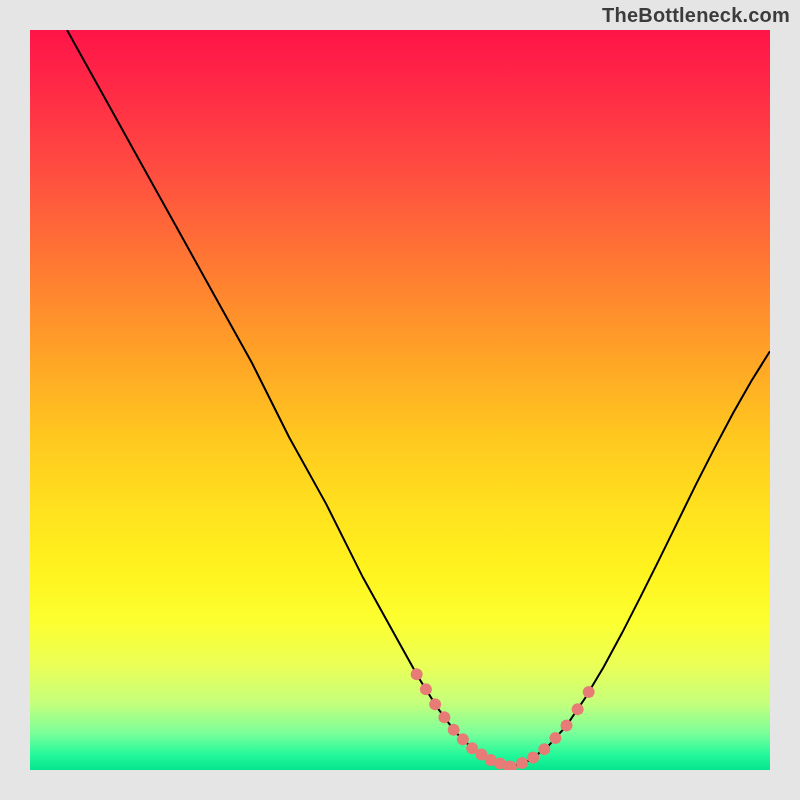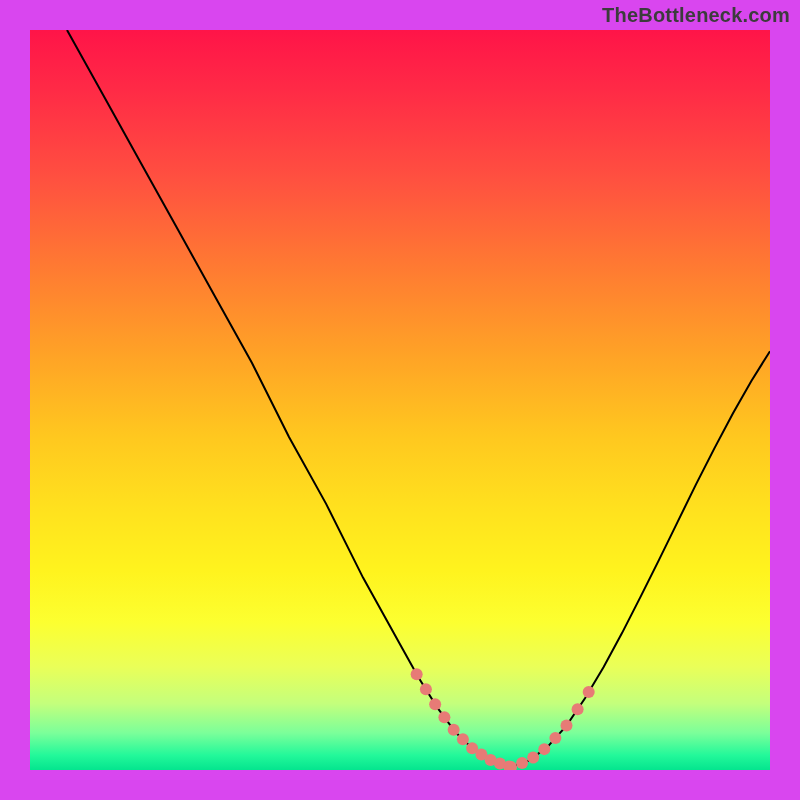--- a/index.html
+++ b/index.html
@@ -8,21 +8,21 @@
     width: 800px;
     height: 800px;
     background: #000;
     overflow: hidden;
     font-family: Arial, Helvetica, sans-serif;
   }
   .stage {
     position: relative;
     width: 800px;
     height: 800px;
-    background: #d946ef;
+    background: #e5e5e5;
   }
   .watermark {
     position: absolute;
     top: 4px;
     right: 10px;
     color: #3c3c3c;
     font-size: 20px;
     font-weight: 600;
     letter-spacing: 0.2px;
     z-index: 5;

